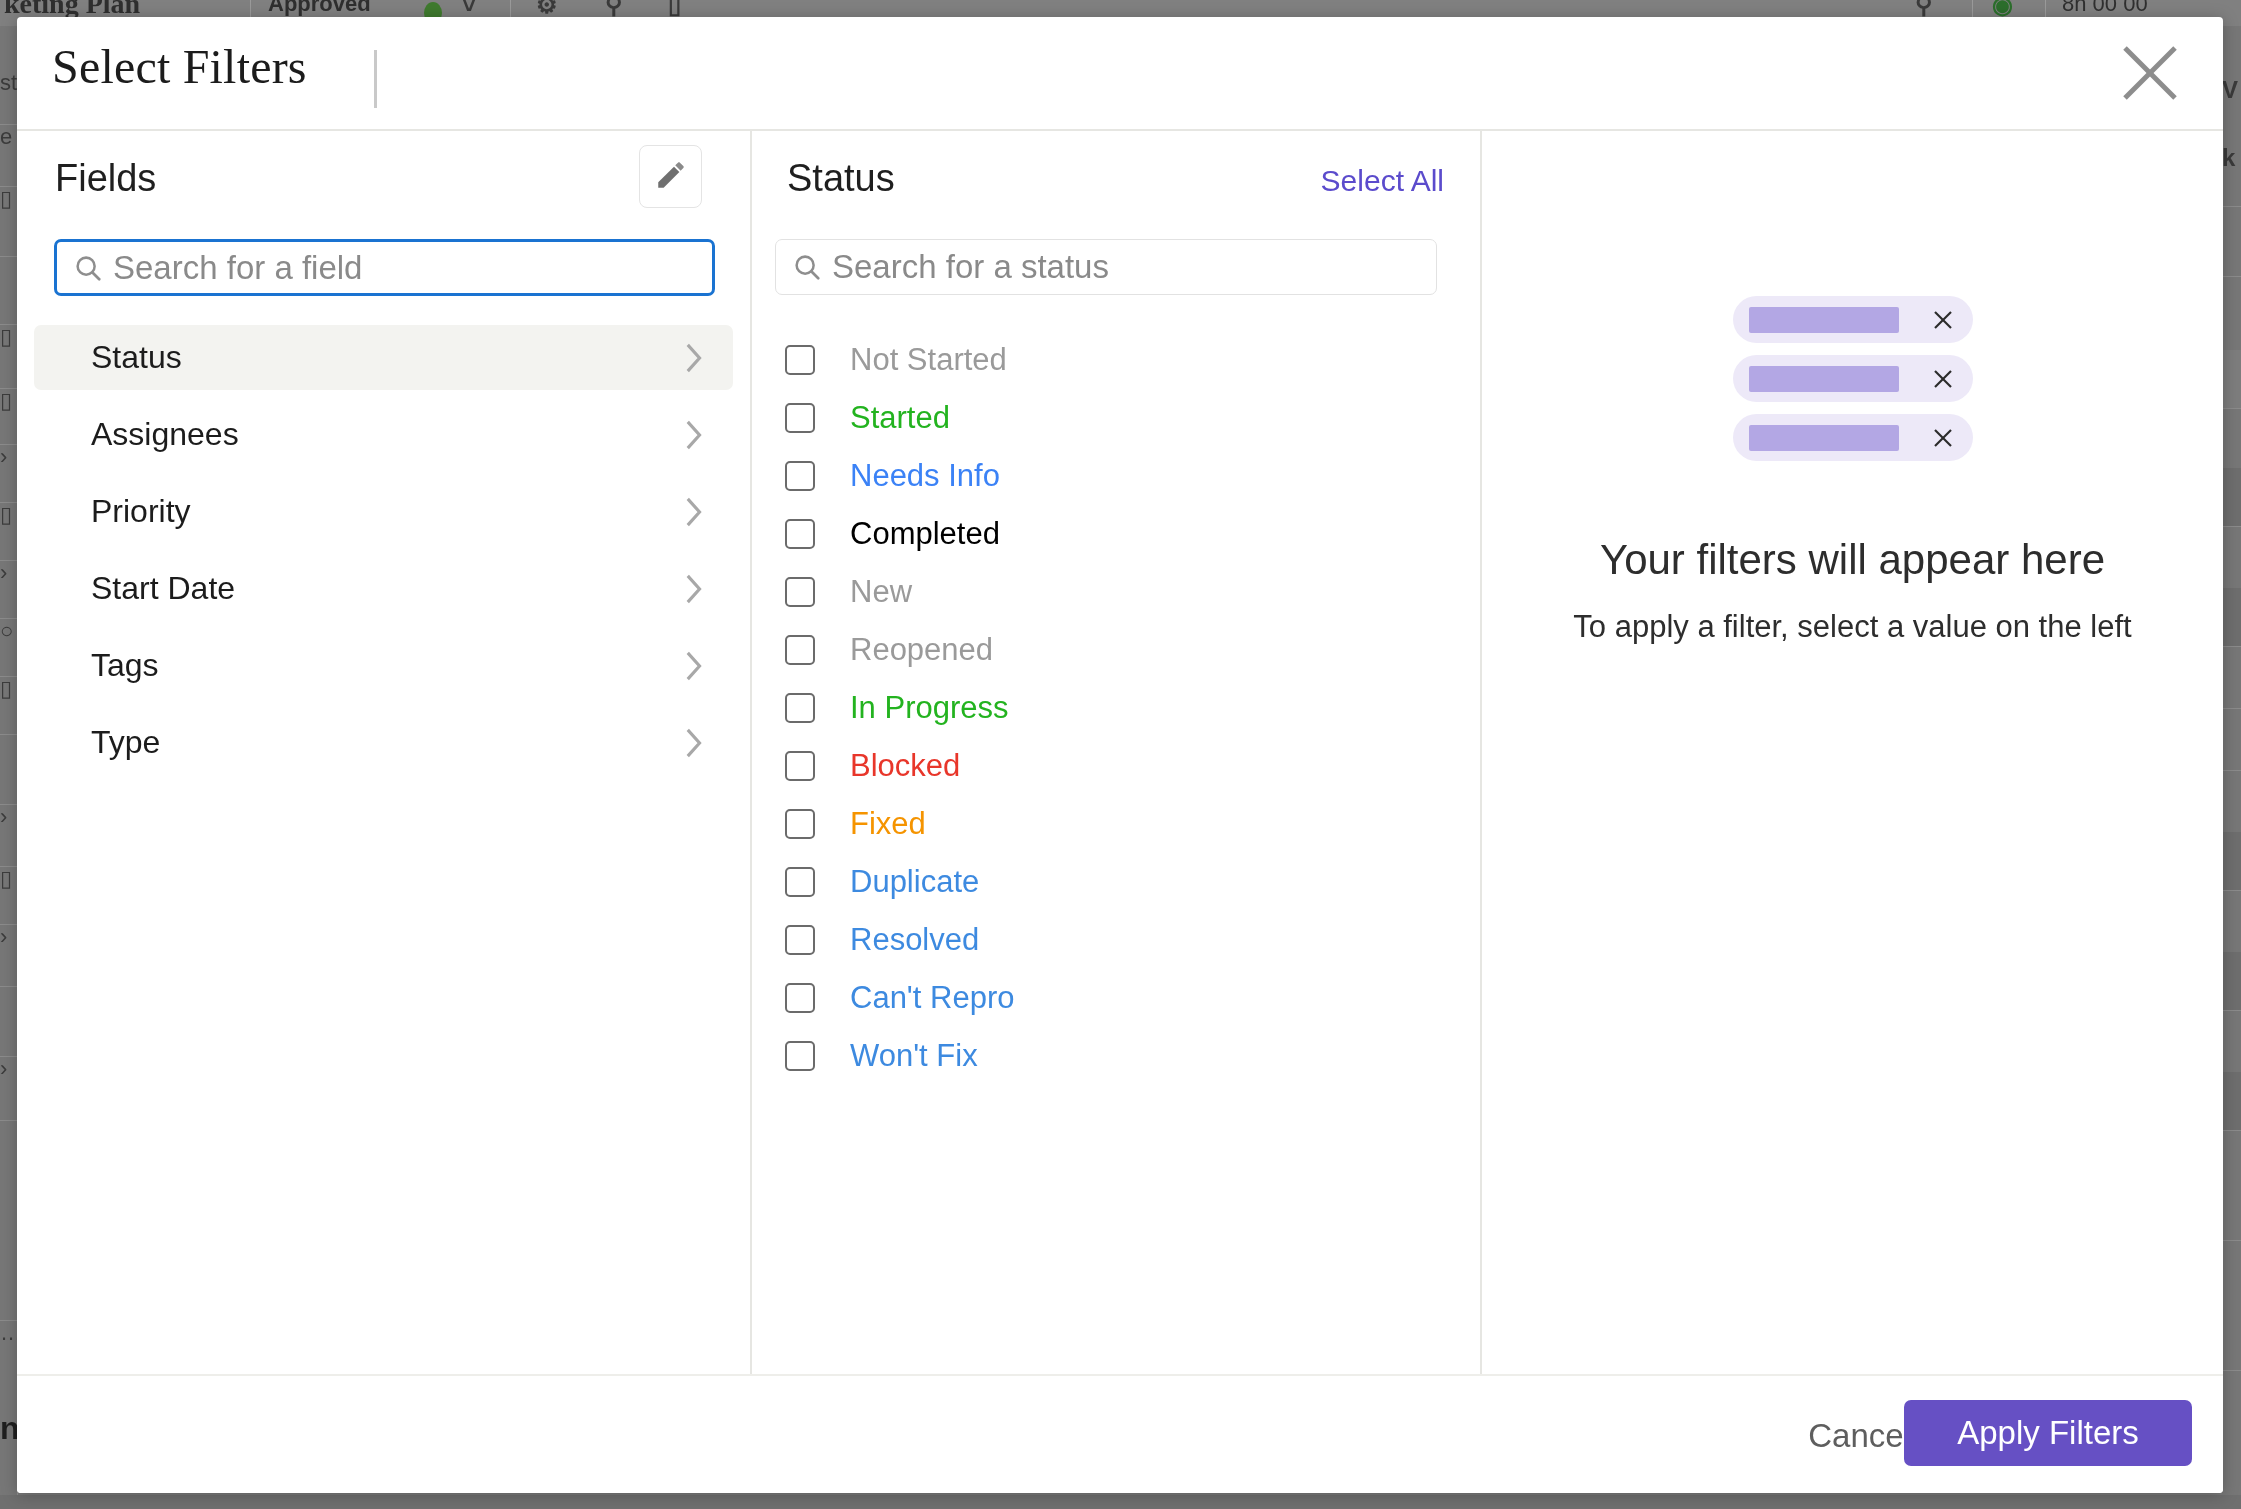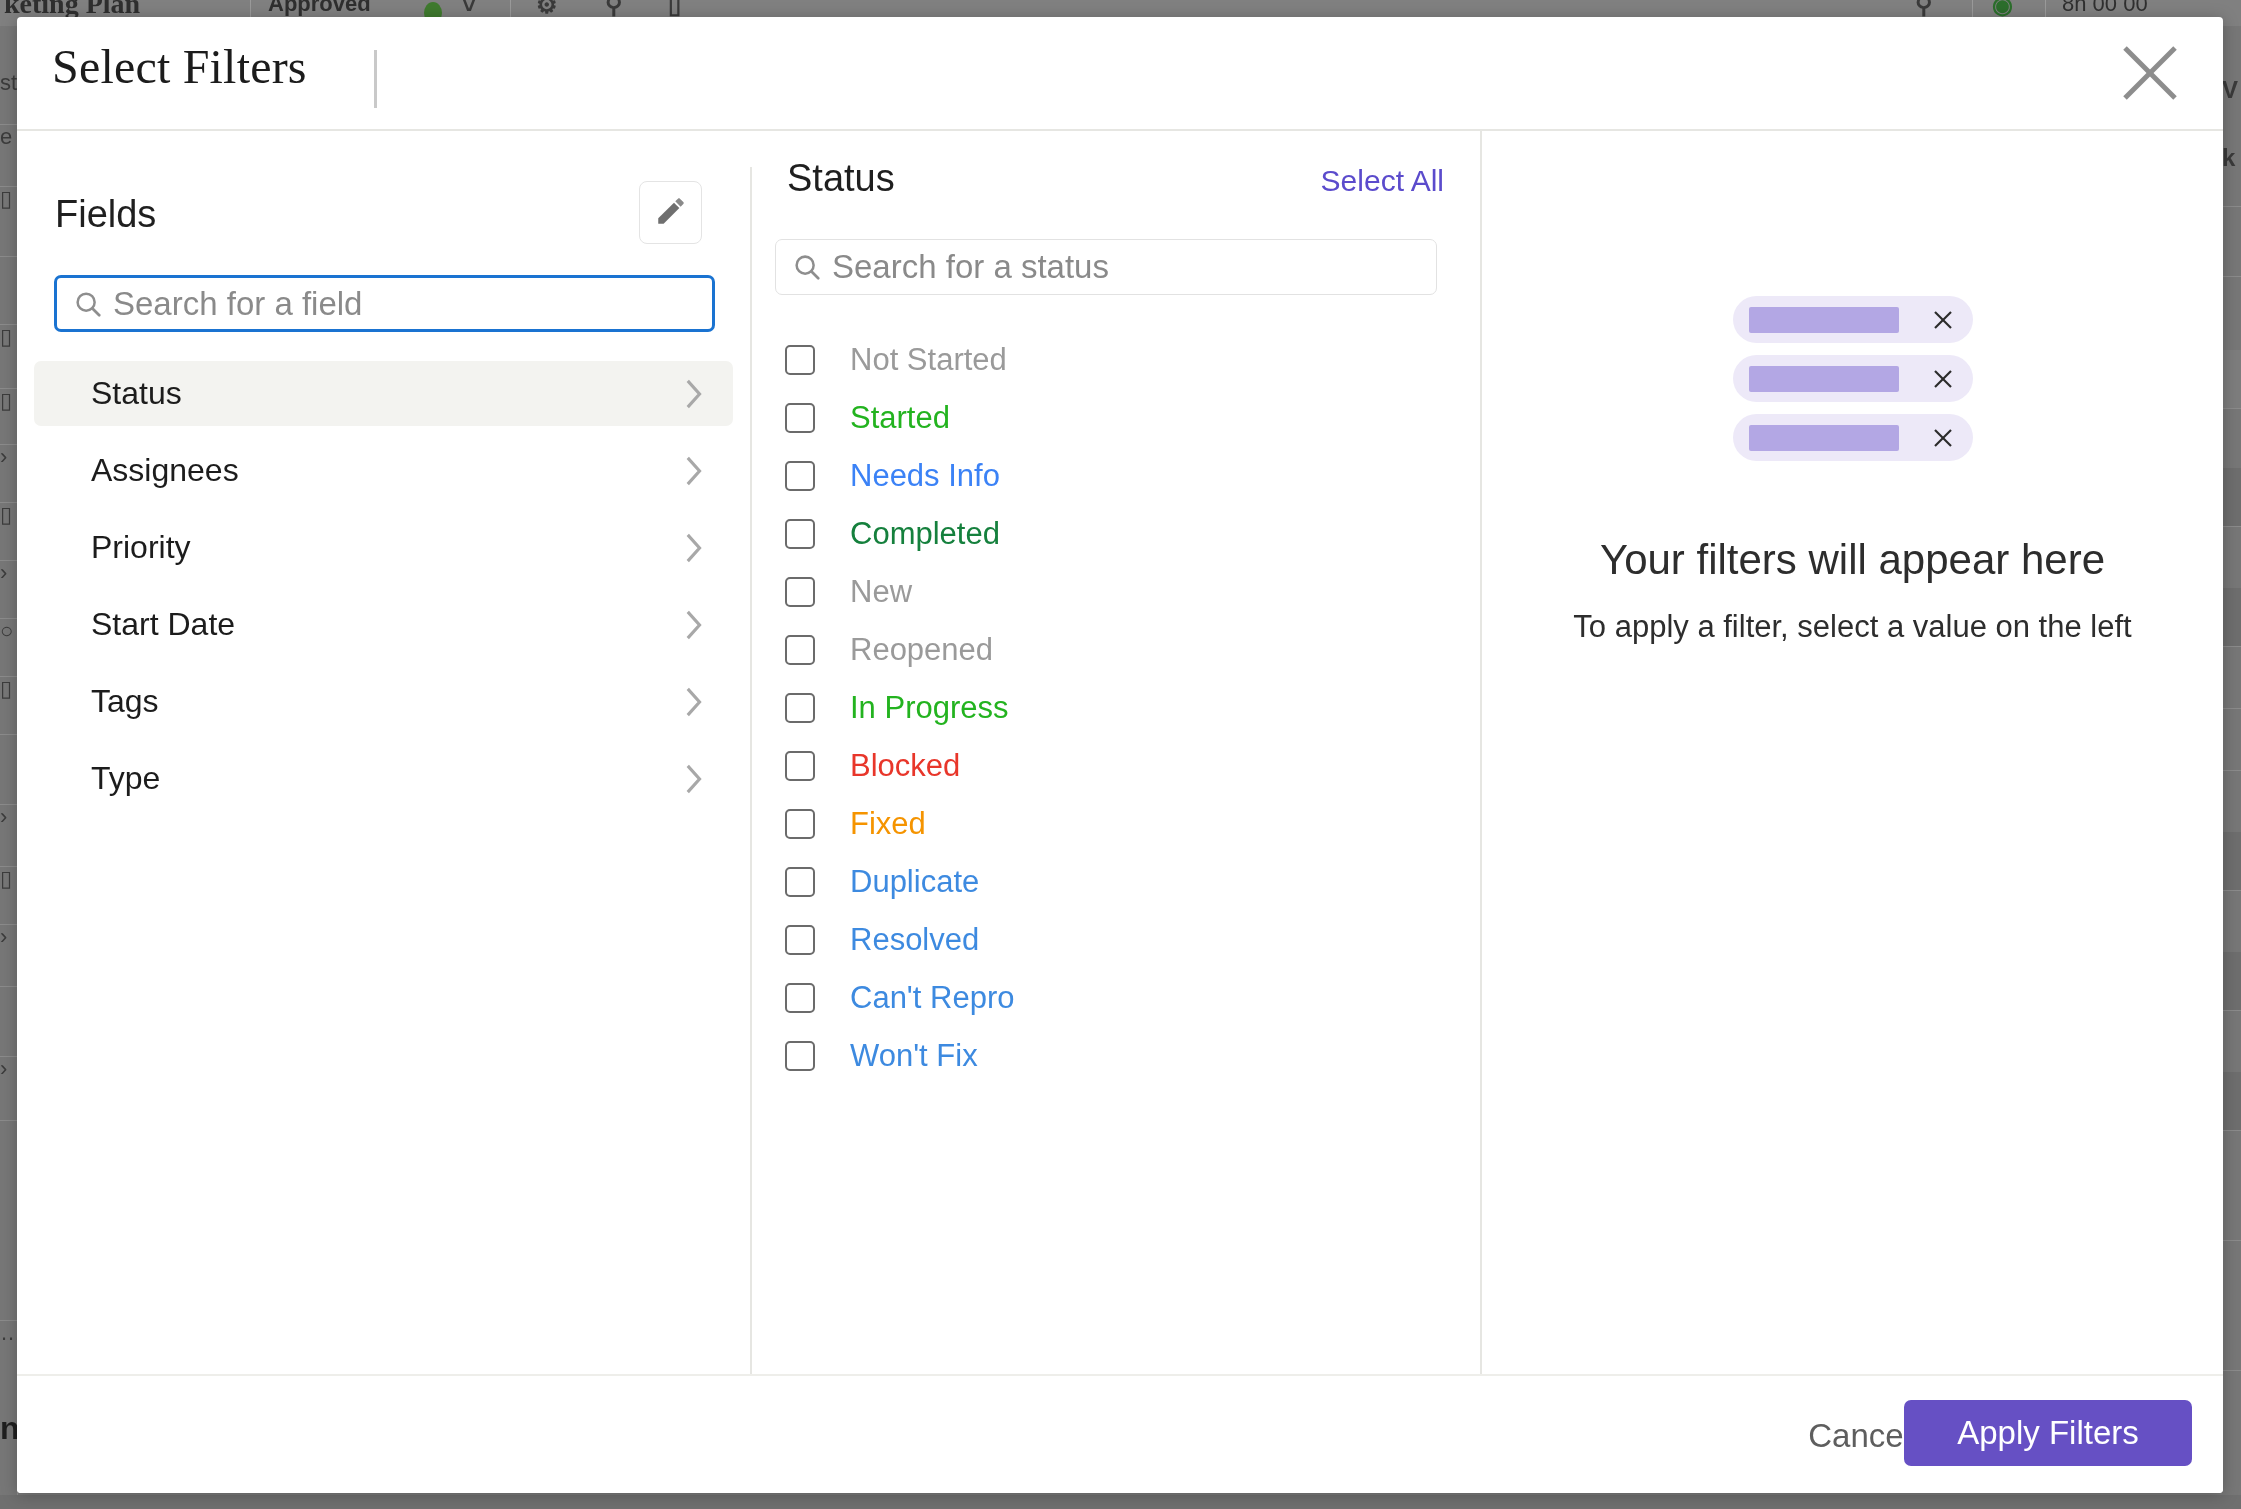--- a/index.html
+++ b/index.html
@@ -157,21 +157,20 @@
     box-sizing: border-box;
     min-height: 0;
   }
 
   .panel-fields {
     position: relative;
     width: 735px;
     flex: 0 0 735px;
     border-right: 2px solid #e6e6e2;
     box-sizing: border-box;
-    margin-top: 36px;
   }
   .panel-values {
     position: relative;
     width: 730px;
     flex: 0 0 730px;
     border-right: 2px solid #e6e6e2;
     box-sizing: border-box;
   }
   .panel-preview {
     position: relative;
@@ -588,21 +587,21 @@
         <div class="status-row">
           <span class="checkbox"></span>
           <span class="status-label" style="color:#23b31f;">Started</span>
         </div>
         <div class="status-row">
           <span class="checkbox"></span>
           <span class="status-label" style="color:#3b82f6;">Needs Info</span>
         </div>
         <div class="status-row">
           <span class="checkbox"></span>
-          <span class="status-label" style="color:#15803d;">Completed</span>
+          <span class="status-label" style="color:#000000;">Completed</span>
         </div>
         <div class="status-row">
           <span class="checkbox"></span>
           <span class="status-label" style="color:#9a9a9a;">New</span>
         </div>
         <div class="status-row">
           <span class="checkbox"></span>
           <span class="status-label" style="color:#9a9a9a;">Reopened</span>
         </div>
         <div class="status-row">

